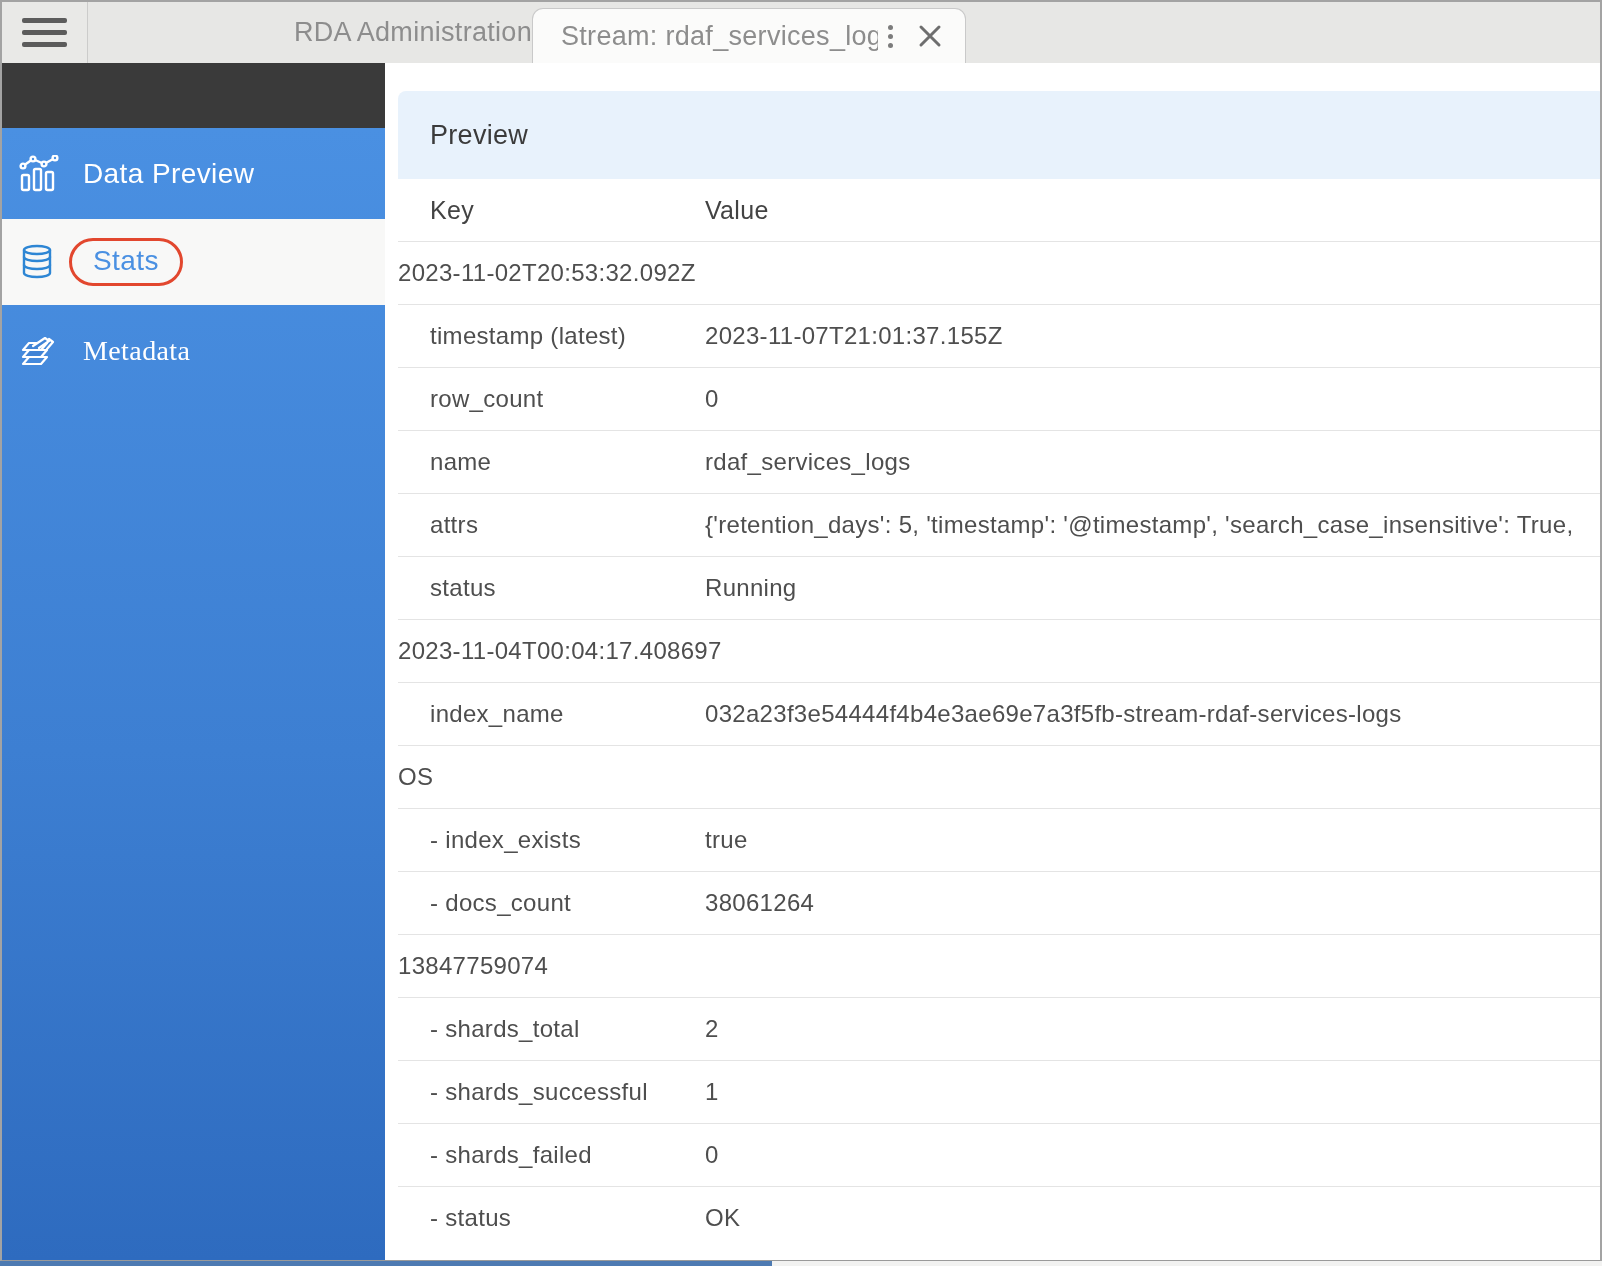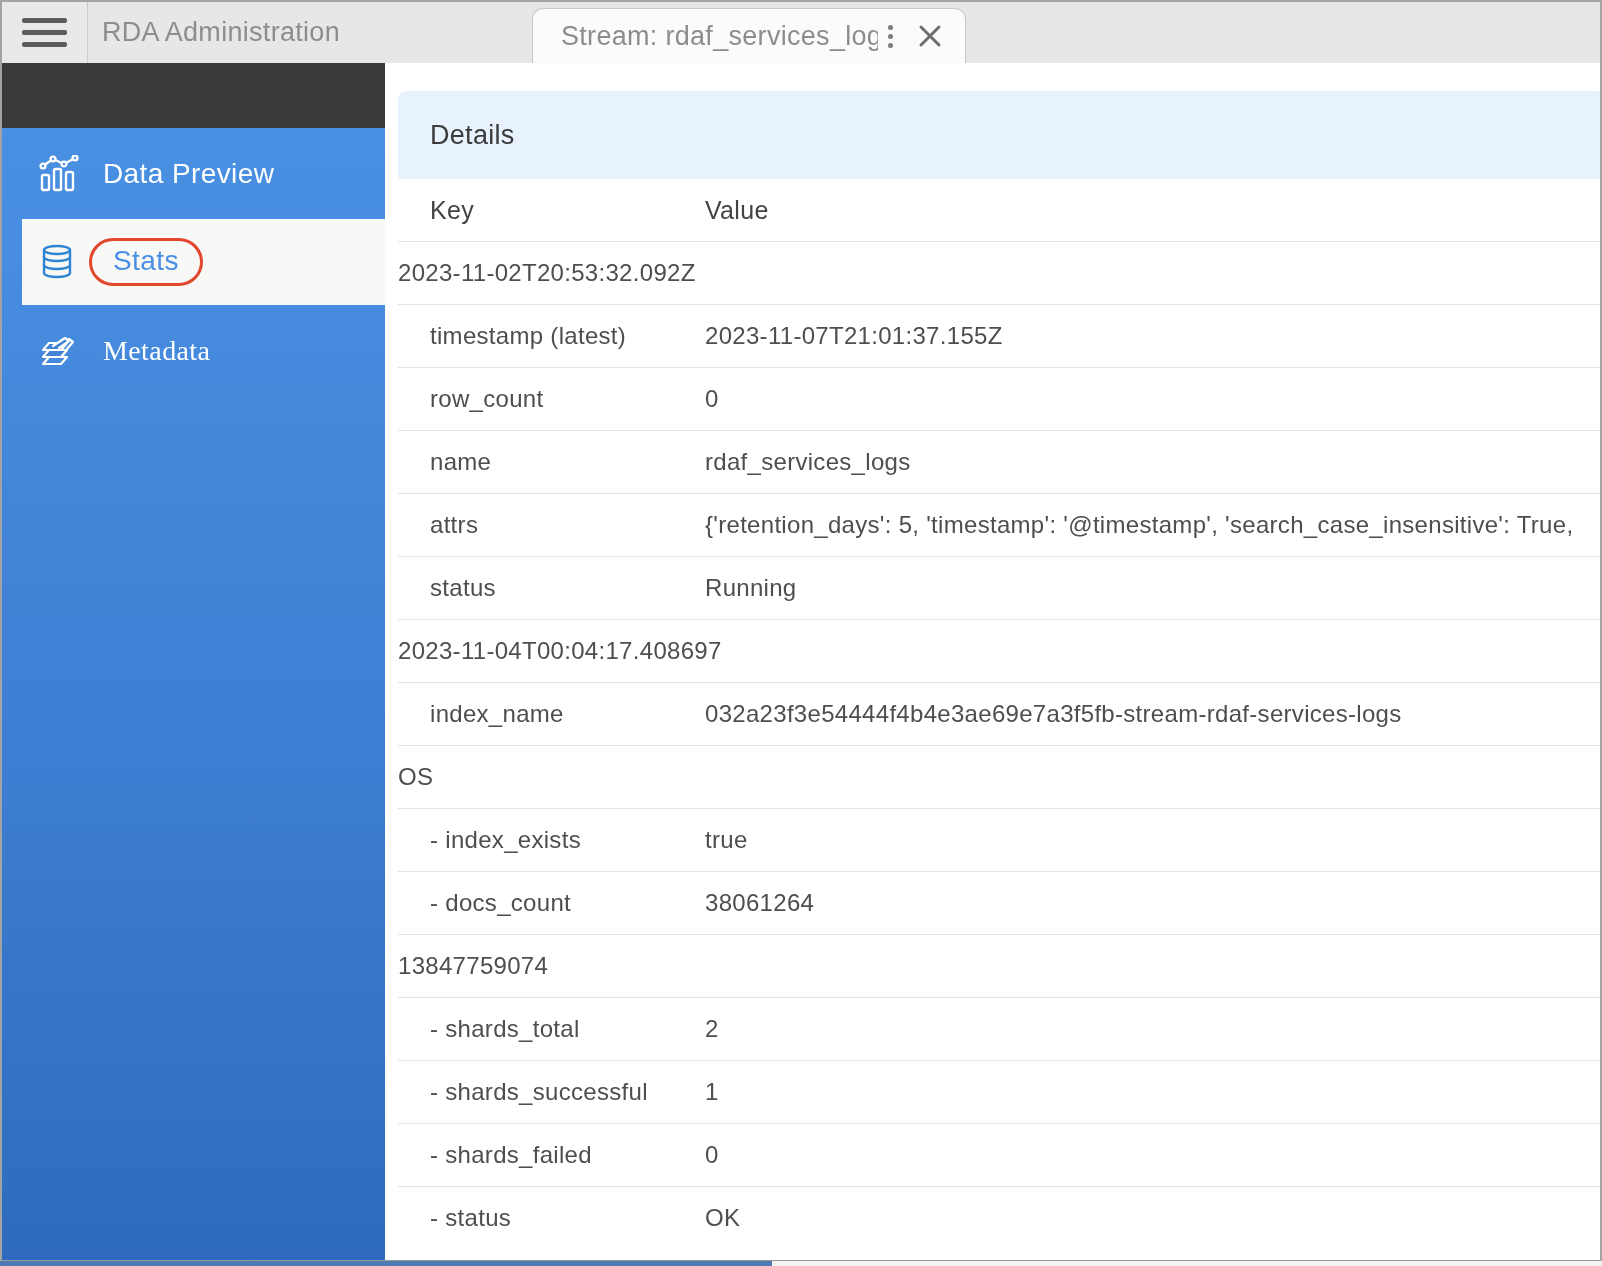--- a/index.html
+++ b/index.html
@@ -21,42 +21,42 @@
   .tabbar { height:61px; background:#e7e7e5; display:flex; flex:0 0 auto; }
   .hamburger-cell {
     width:86px; flex:0 0 auto; display:flex; align-items:center; justify-content:center;
     border-right:1px solid #cccccb; cursor:pointer; background:#e9e9e7;
   }
   .hamburger { display:flex; flex-direction:column; gap:7px; }
   .hamburger span { display:block; width:45px; height:5px; background:#5c5c5c; border-radius:2px; }
 
   .tab-inactive {
     width:444px; flex:0 0 auto; display:flex; align-items:center;
-    padding-left:14px; color:#8d8d8d; font-size:27px; letter-spacing:0.3px; cursor:pointer;
+    padding-left:14px; color:#8d8d8d; font-size:27px; letter-spacing:0.3px; cursor:pointer;justify-content:flex-end;
   }
   .tab-active {
     width:434px; flex:0 0 auto; margin-top:6px; height:55px;
     background:#fbfbfa; border:1px solid #c9c9c9; border-bottom:none;
     border-radius:11px 11px 0 0;
     display:flex; align-items:center; padding:0 22px 0 28px;
     color:#8d8d8d; font-size:27px; letter-spacing:0.3px; cursor:pointer;
   }
   .tab-active .tab-label { flex:1 1 auto; white-space:nowrap; overflow:hidden; }
   .kebab { display:flex; flex-direction:column; gap:4px; padding:6px 10px; cursor:pointer; }
   .kebab i { width:5px; height:5px; border-radius:50%; background:#7c7c7c; }
   .tab-close { margin-left:14px; cursor:pointer; display:flex; align-items:center; }
   .tabbar-filler { flex:1 1 auto; }
 
   
   .app-body { flex:1 1 auto; display:flex; min-height:0; }
 
   
   .sidebar { width:383px; flex:0 0 auto; display:flex; flex-direction:column; }
   .sidebar-header { height:65px; flex:0 0 auto; background:#3a3a3a; }
-  .sidebar-nav { flex:1 1 auto; background:linear-gradient(180deg,#4a90e2 0%, #3d7fd2 55%, #2e6bbf 100%);padding-left:20px; }
+  .sidebar-nav { flex:1 1 auto; background:linear-gradient(180deg,#4a90e2 0%, #3d7fd2 55%, #2e6bbf 100%); }
   .nav-item { display:flex; align-items:center; padding-left:17px; cursor:pointer; }
   .nav-item .nav-icon { width:40px; flex:0 0 auto; display:flex; align-items:center; }
   .nav-item .nav-label { margin-left:24px; font-size:28px; letter-spacing:0.4px; color:#ffffff; }
   .nav-data-preview { height:91px; }
   .nav-stats { height:86px; background:#f8f8f7;text-align:center; }
   .nav-metadata { height:91px;font-family:Liberation Serif, serif; }
   .annotation-oval {
     margin-left:10px; display:inline-flex; align-items:center; justify-content:center;
     border:3px solid #e2472e; border-radius:24px; padding:4px 21px 6px 21px;
   }
@@ -162,21 +162,21 @@
             </span>
             <span class="nav-label">Metadata</span>
           </div>
 
         </div>
       </div>
 
       <div class="main">
         <div class="panel">
           <div class="panel-header">
-            <span>Details</span>
+            <span>Preview</span>
           </div>
 
           <div class="table">
             <div class="t-headrow">
               <div class="t-key">Key</div>
               <div class="t-val">Value</div>
             </div>
             <div id="rows-container">
   <div class="t-row">
     <div class="t-val">2023-11-02T20:53:32.092Z</div>

